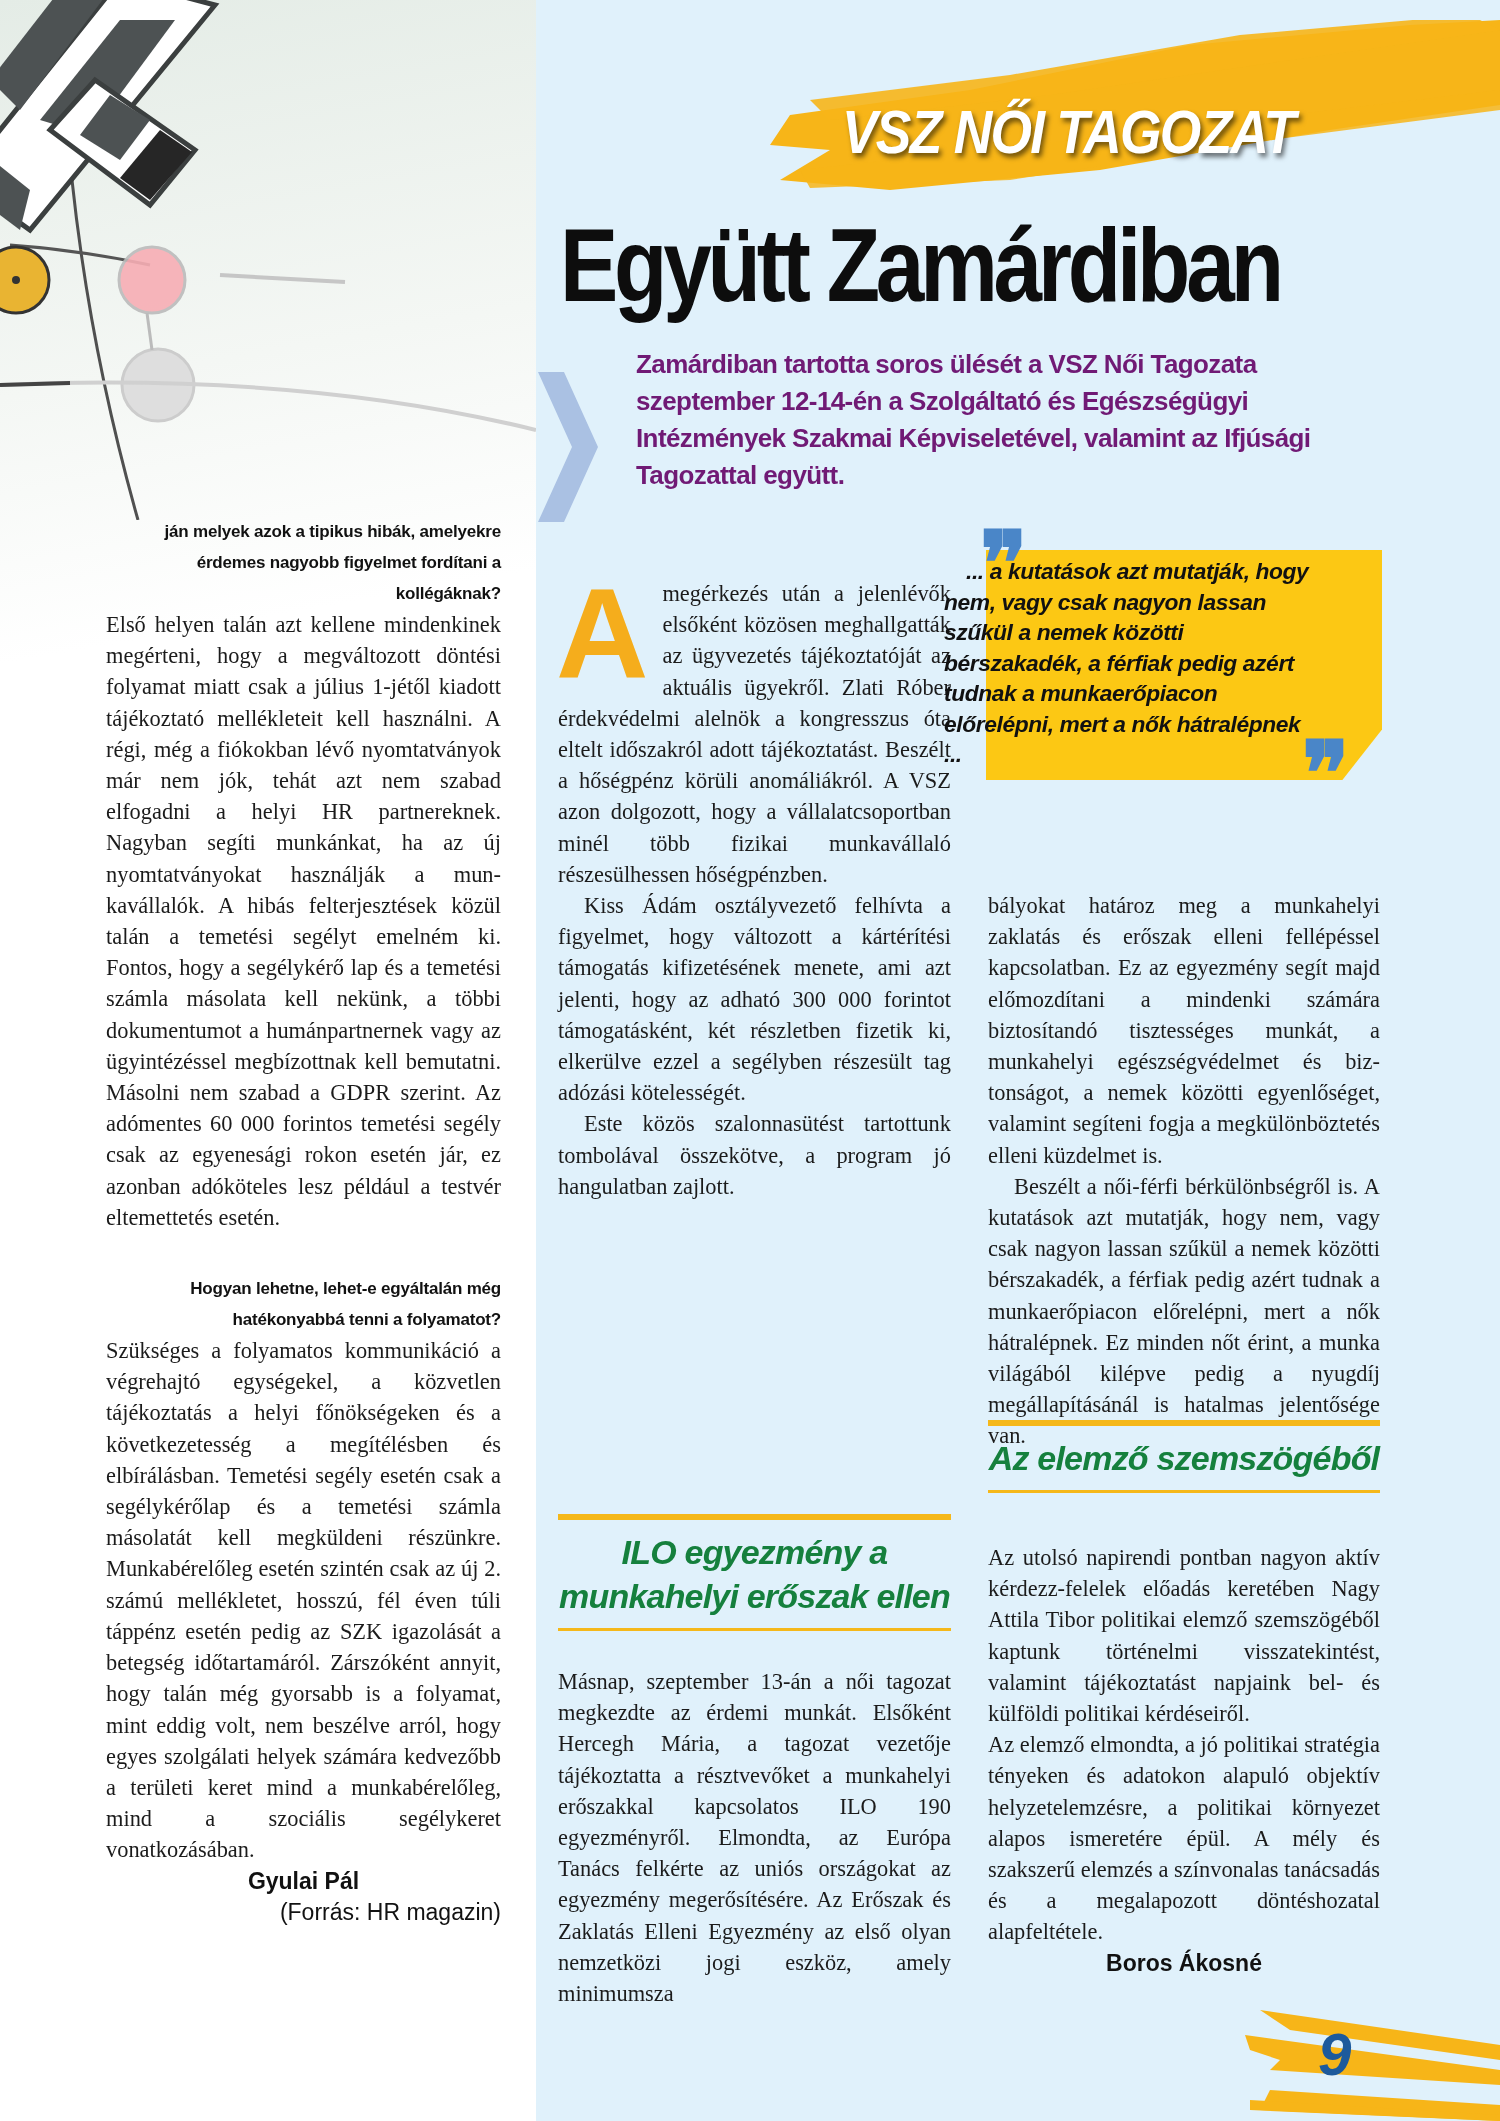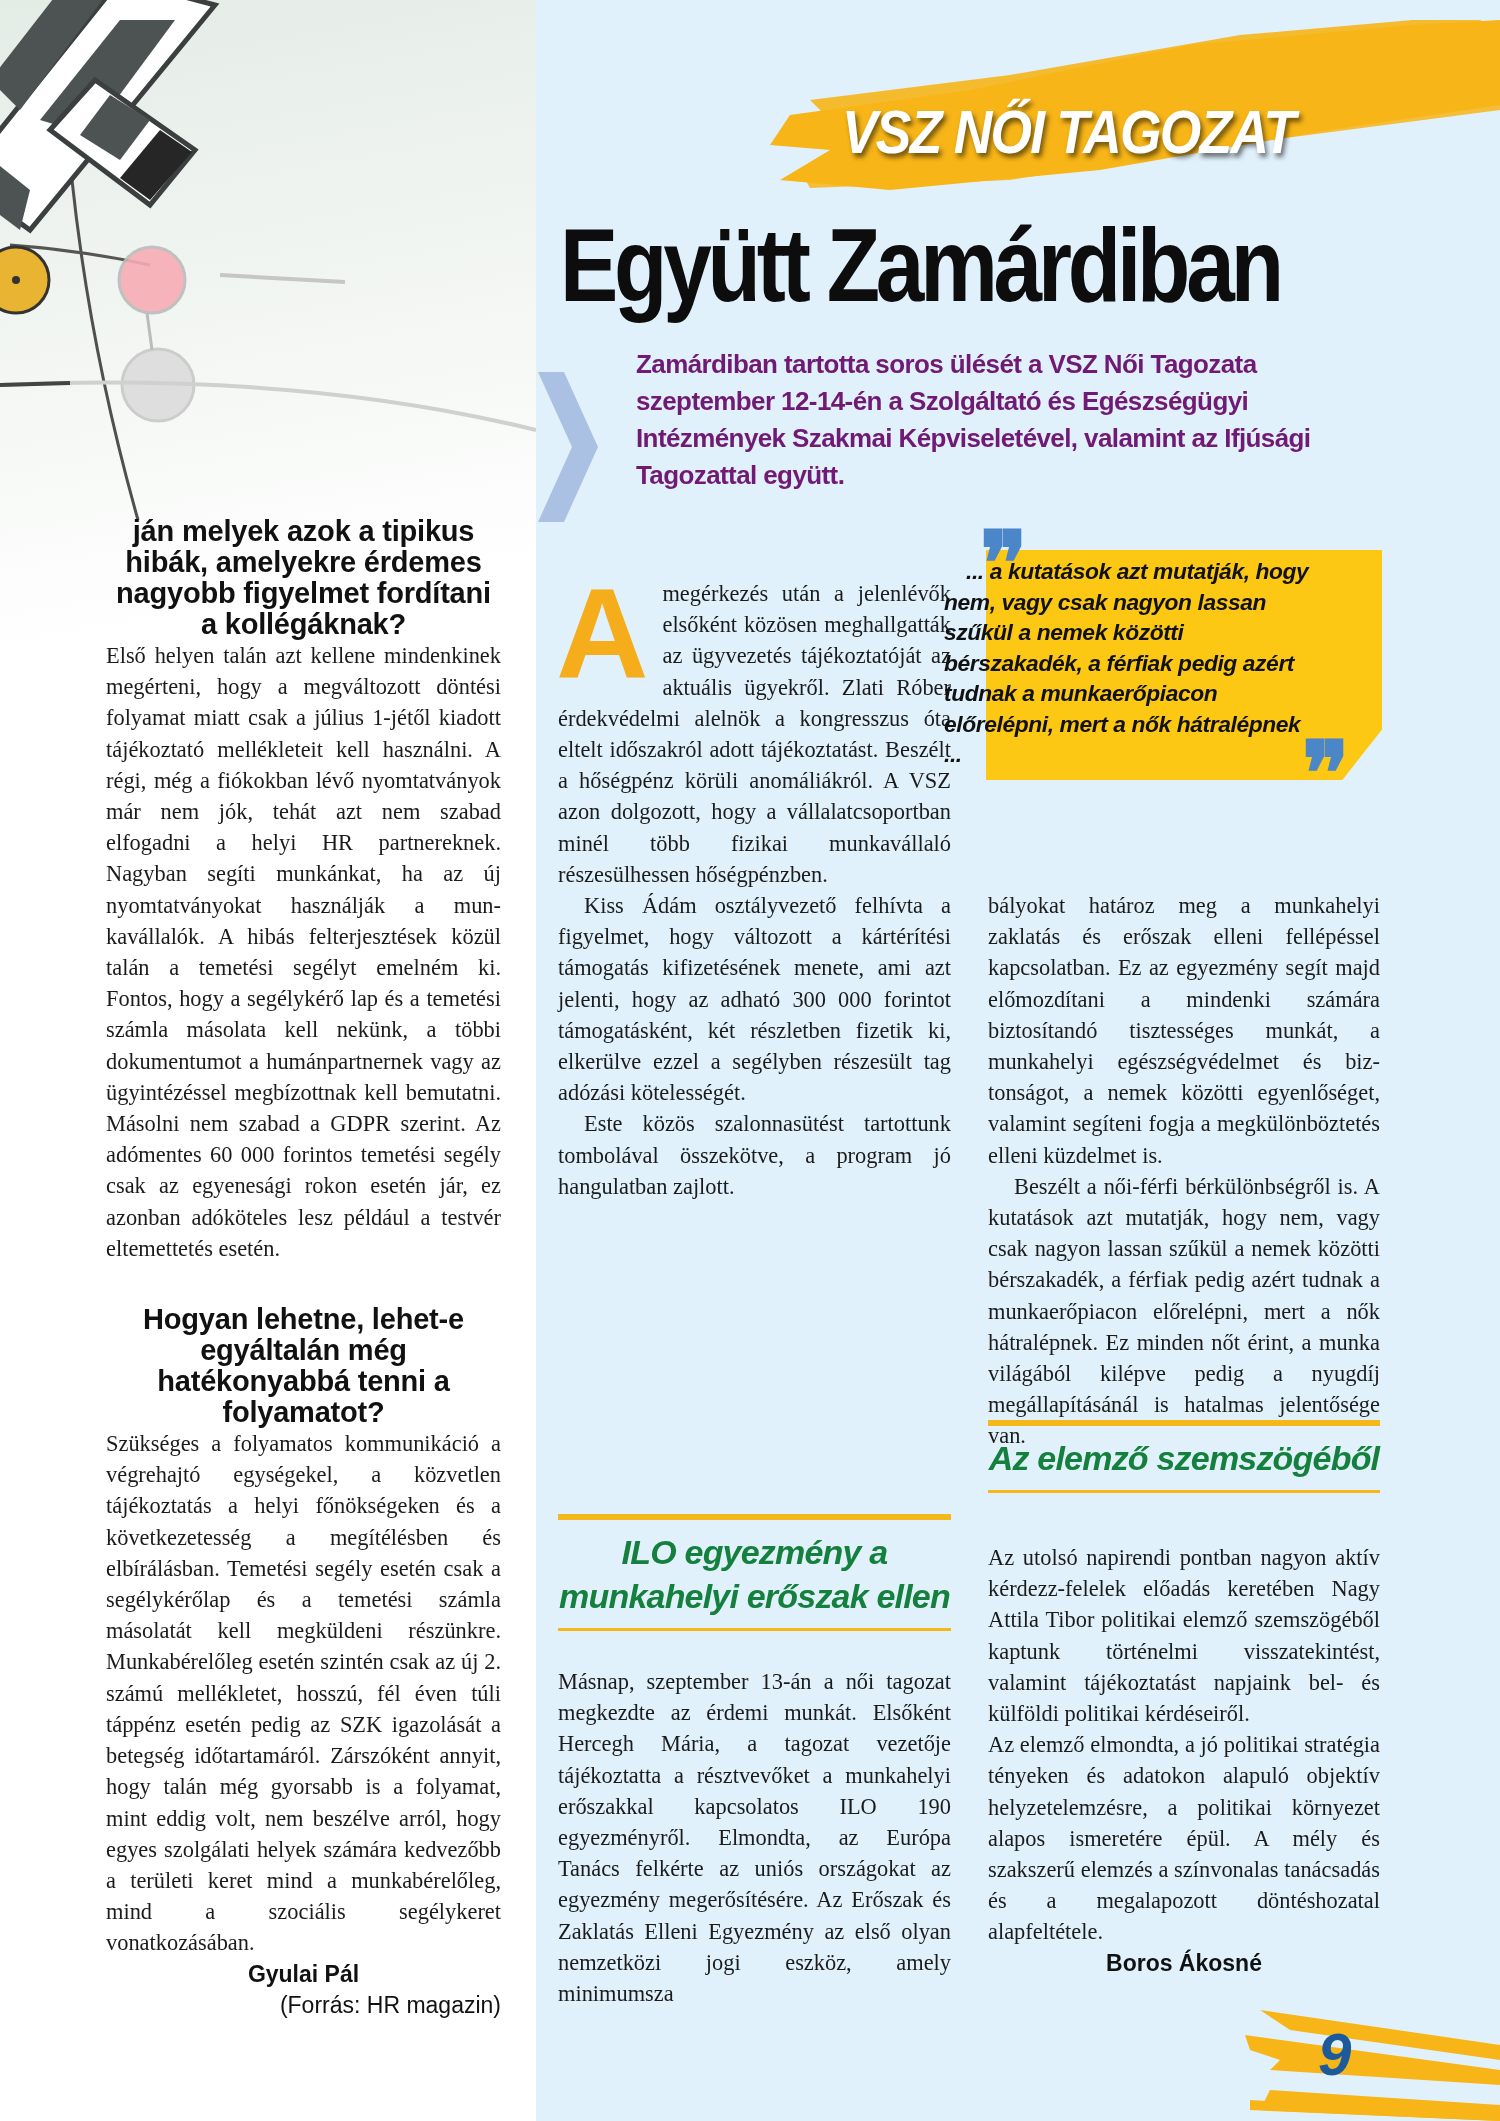--- a/index.html
+++ b/index.html
@@ -29,21 +29,21 @@
       font-weight: bold; font-size: 26px; line-height: 37px; color: #701a75; letter-spacing: -0.6px; }
 
     
     .col { position: absolute; font-size: 22.4px; line-height: 31.2px; text-align: justify; hyphens: manual; color: #1b1b1b; }
     .col p { text-indent: 0; }
     .col p.ind { text-indent: 26px; }
     .col-left { left: 106px; top: 516px; width: 395px; }
     .col-mid { left: 558px; top: 578px; width: 393px; }
     .col-right { left: 988px; top: 890px; width: 392px; }
 
-    .q { font-family: "Liberation Sans", sans-serif; font-weight: bold; font-size: 29px; line-height: 31px; color: #111; text-align: center; letter-spacing: -0.2px; }
+    .q { font-family: "Liberation Sans", sans-serif; font-weight: bold; font-size: 17px; line-height: 31px; color: #111; text-align: right; letter-spacing: -0.2px; }
     .q.gap { margin-top: 40px; }
 
     .dropcap { float: left; font-family: "Liberation Sans", sans-serif; font-weight: bold; color: #f5ad1c;
       font-size: 128px; line-height: 100px; margin: 6px 14px 0 -2px; height: 112px; }
 
     .sig { text-align: center; font-family: "Liberation Sans", sans-serif; font-weight: bold; font-size: 23px; line-height: 31px; color: #111; }
     .src { text-align: right; font-family: "Liberation Sans", sans-serif; font-size: 23px; line-height: 31px; color: #111; }
 
     
     .subhead { border-top: 6px solid #f5b81a; border-bottom: 3px solid #f5b81a; text-align: center;

